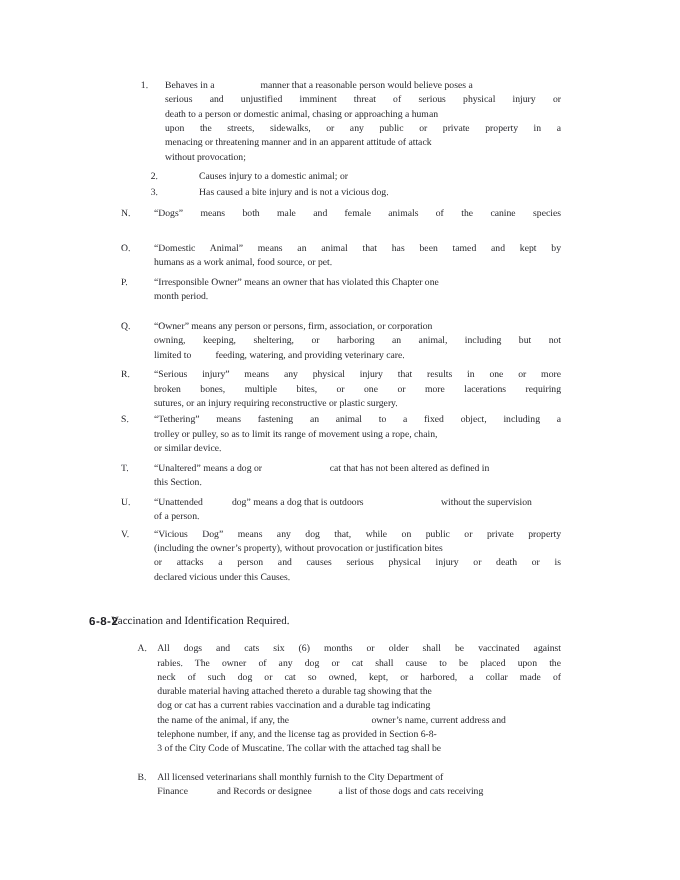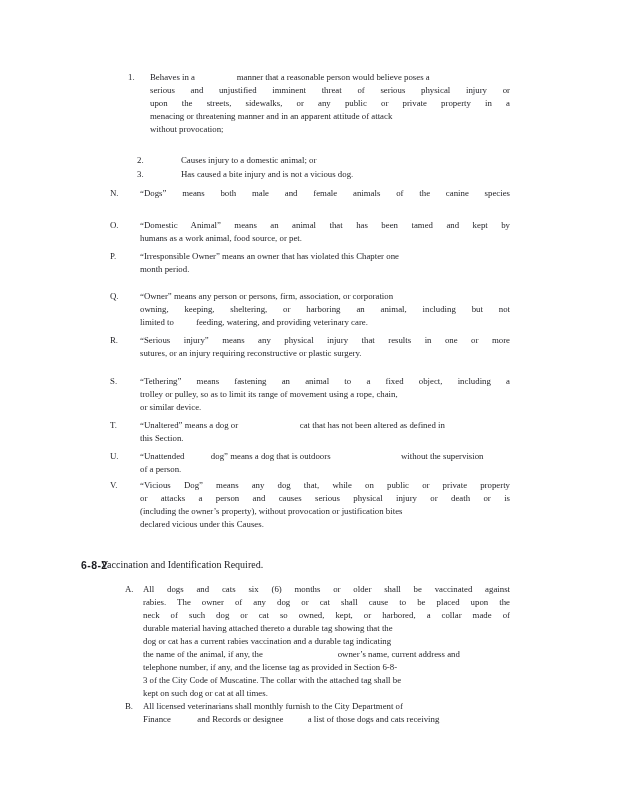--- a/index.html
+++ b/index.html
@@ -37,20 +37,21 @@
 </head>
 <body>
 
 <div class="page">
 
   <div class="block n1" style="top:71px">
     <span class="marker">1.</span>
     <div class="txt">
       <div class="l">Behaves in a                   manner that a reasonable person would believe poses a</div>
       <div class="l j">serious and unjustified imminent threat of serious physical injury or</div>
+      <div class="l">death to a person or domestic animal, chasing or approaching a human</div>
       <div class="l j">upon the streets, sidewalks, or any public or private property in a</div>
       <div class="l">menacing or threatening manner and in an apparent attitude of attack</div>
       <div class="l">without provocation;</div>
     </div>
   </div>
 
   <div class="block n23" style="top:154px">
     <span class="marker">2.</span>
     <div class="txt">
       <div class="l">Causes injury to a domestic animal; or</div>
@@ -93,20 +94,21 @@
       <div class="l">“Owner” means any person or persons, firm, association, or corporation</div>
       <div class="l j">owning, keeping, sheltering, or harboring an animal, including but not</div>
       <div class="l">limited to          feeding, watering, and providing veterinary care.</div>
     </div>
   </div>
 
   <div class="block al" style="top:334px">
     <span class="marker">R.</span>
     <div class="txt">
       <div class="l j">“Serious injury” means any physical injury that results in one or more</div>
+      <div class="l j">broken bones, multiple bites, or one or more lacerations requiring</div>
       <div class="l">sutures, or an injury requiring reconstructive or plastic surgery.</div>
     </div>
   </div>
 
   <div class="block al" style="top:375px">
     <span class="marker">S.</span>
     <div class="txt">
       <div class="l j">“Tethering” means fastening an animal to a fixed object, including a</div>
       <div class="l">trolley or pulley, so as to limit its range of movement using a rope, chain,</div>
       <div class="l">or similar device.</div>
@@ -126,43 +128,42 @@
     <div class="txt">
       <div class="l">“Unattended            dog” means a dog that is outdoors                                without the supervision</div>
       <div class="l">of a person.</div>
     </div>
   </div>
 
   <div class="block al" style="top:479px">
     <span class="marker">V.</span>
     <div class="txt">
       <div class="l j">“Vicious Dog” means any dog that, while on public or private property</div>
+      <div class="l">(including the owner’s property), without provocation or justification bites</div>
       <div class="l j">or attacks a person and causes serious physical injury or death or is</div>
-      <div class="l">(including the owner’s property), without provocation or justification bites</div>
       <div class="l">declared vicious under this Causes.</div>
     </div>
   </div>
 
   <div class="block" style="top:558px">
     <span class="h-num">6-8-2</span>
     <span class="h-title">Vaccination and Identification Required.</span>
   </div>
 
   <div class="block ab" style="top:583px">
     <span class="marker">A.</span>
     <div class="txt">
       <div class="l j">All dogs and cats six (6) months or older shall be vaccinated against</div>
       <div class="l j">rabies. The owner of any dog or cat shall cause to be placed upon the</div>
       <div class="l j">neck of such dog or cat so owned, kept, or harbored, a collar made of</div>
       <div class="l">durable material having attached thereto a durable tag showing that the</div>
       <div class="l">dog or cat has a current rabies vaccination and a durable tag indicating</div>
       <div class="l">the name of the animal, if any, the                                  owner’s name, current address and</div>
       <div class="l">telephone number, if any, and the license tag as provided in Section 6-8-</div>
       <div class="l">3 of the City Code of Muscatine. The collar with the attached tag shall be</div>
-      <div class="l">kept on such dog or cat at all times.</div>
     </div>
   </div>
 
   <div class="block ab" style="top:700px">
     <span class="marker">B.</span>
     <div class="txt">
       <div class="l">All licensed veterinarians shall monthly furnish to the City Department of</div>
       <div class="l">Finance            and Records or designee           a list of those dogs and cats receiving</div>
     </div>
   </div>

